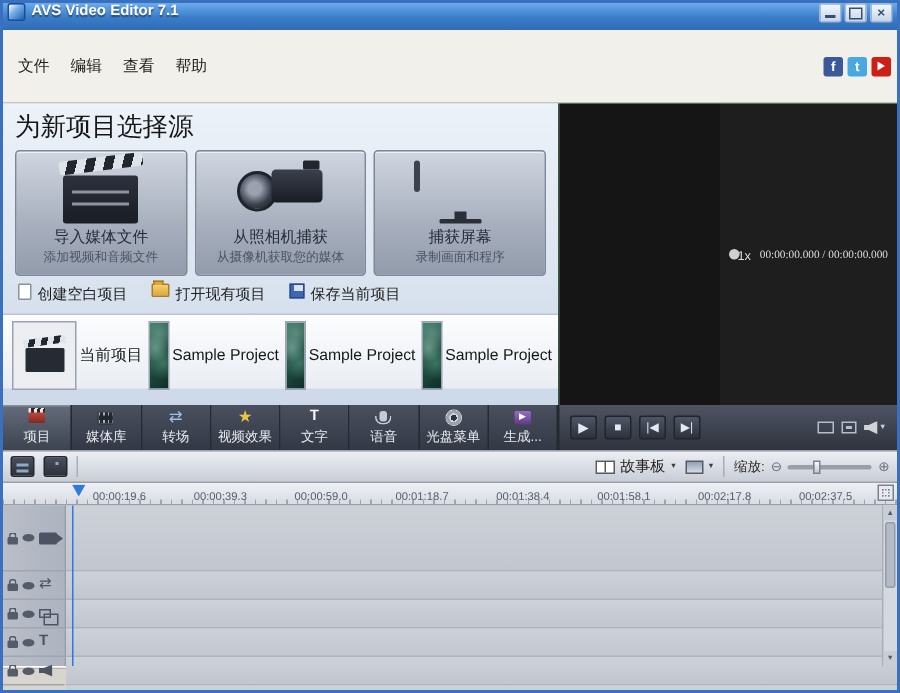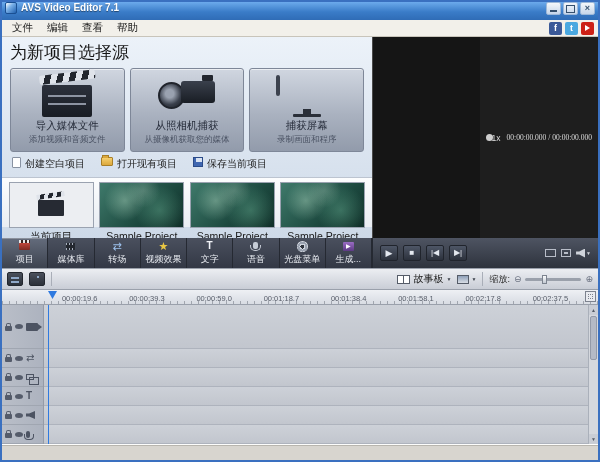--- a/index.html
+++ b/index.html
@@ -11,21 +11,21 @@
   .titlebar{flex:0 0 18px;background:linear-gradient(180deg,#6caaec,#3a7cc8 55%,#2f6cb6);display:flex;padding:0 3px;gap:4px}
   .app-icon{width:12px;height:12px;background:linear-gradient(135deg,#fff,#7ab0e8 40%,#1e5fae);border:1px solid #1a4f92;border-radius:2px}
   .title{color:#fff;font-size:10px;font-weight:bold;text-shadow:0 1px 1px rgba(0,0,0,.45);flex:1;white-space:nowrap}
   .win-controls{display:flex;gap:2px}
   .wc{width:15px;height:13px;border:1px solid #9db8d8;border-radius:2px;background:linear-gradient(180deg,#f4f7fb,#c6d6ea);display:flex;align-items:center;justify-content:center;position:relative}
   .wc-min::after{content:"";width:7px;height:2px;background:#35506e;position:absolute;bottom:2px}
   .wc-max::after{content:"";width:7px;height:6px;border:1px solid #35506e}
   .wc-close .x{font-size:9px;color:#35506e;line-height:1;font-weight:bold}
 
   
-  .menubar{flex:0 0 17px;background:#f2f0ea;border-bottom:1px solid #c8c4ba;display:flex;align-items:center;padding:0 4px;gap:2px}
+  .menubar{flex:0 0 17px;background:#f2f0ea;border-bottom:1px solid #c8c4ba;display:flex;align-items:center;padding:16px 4px;gap:2px}
   .menu-item{font-size:10.5px;color:#222;padding:1px 6px;cursor:default;white-space:nowrap}
   .social{margin-left:auto;display:flex;gap:3px;align-items:center}
   .soc{width:13px;height:13px;border-radius:2px;color:#fff;font-size:9px;font-weight:bold;display:flex;align-items:center;justify-content:center}
   .soc-fb{background:#3b5998}
   .soc-tw{background:#4aa8e0}
   .soc-yt{background:#cc2016}
   .yt-tri{width:0;height:0;border-left:5px solid #fff;border-top:3px solid transparent;border-bottom:3px solid transparent}
 
   
   .main{flex:0 0 201px;display:flex;min-height:0}
@@ -51,21 +51,21 @@
 
   .links{display:flex;align-items:center;gap:16px;height:20px;margin-top:2px;padding-left:2px}
   .link{display:flex;align-items:flex-start;gap:4px;font-size:10px;color:#1e1e1e;cursor:pointer;white-space:nowrap}
   .ic-doc{width:9px;height:11px;background:#fff;border:1px solid #8892a2;border-radius:1px;display:inline-block}
   .ic-folder{width:12px;height:9px;background:linear-gradient(180deg,#f5cf6e,#dca83c);border:1px solid #a87f28;border-radius:1px;position:relative;display:inline-block}
   .ic-folder::before{content:"";position:absolute;top:-3px;left:0;width:5px;height:2px;background:#dca83c;border:1px solid #a87f28;border-bottom:none}
   .ic-save{width:10px;height:10px;background:#3f66b0;border:1px solid #2a4a88;position:relative;display:inline-block}
   .ic-save::before{content:"";position:absolute;left:2px;top:0;width:6px;height:4px;background:#d8e2f2}
 
   .projects{flex:1;margin:3px -8px 0;background:linear-gradient(180deg,#fcfdfe,#e9edf3);border-top:1px solid #bcc4d0;display:flex;gap:4px;padding:4px 6px 0;align-items:flex-start;min-height:0}
-  .proj-card{width:87px;display:flex;flex-direction:column;align-items:center;gap:2px;cursor:pointer}
+  .proj-card{width:87px;display:flex;flex-direction:row;align-items:center;gap:2px;cursor:pointer}
   .thumb{width:85px;height:46px;border:1px solid #9aa2b0;background:#eceef2;display:flex;align-items:center;justify-content:center}
   .thumb-sample{background:radial-gradient(circle at 30% 40%,rgba(190,230,205,.4),transparent 32%),radial-gradient(circle at 72% 62%,rgba(130,210,175,.32),transparent 38%),radial-gradient(circle at 52% 18%,rgba(205,235,215,.28),transparent 30%),linear-gradient(135deg,#3f7a6b,#1d4a40 60%,#0f2e28)}
   .proj-label{font-size:10.5px;color:#181818;white-space:nowrap}
   .clapper-sm{position:relative;width:26px;height:16px;background:#262a33;border-radius:1px;margin-top:5px}
   .clapper-sm::before{content:"";position:absolute;top:-5px;left:-1px;width:28px;height:5px;background:repeating-linear-gradient(110deg,#dfe3ea 0 4px,#22262e 4px 8px);transform:rotate(-8deg);transform-origin:left bottom}
 
   
   .preview{flex:1;background:#22c55e;display:flex;flex-direction:row;border-left:1px solid #4a4a4a;min-width:0}
   .screen{flex:1;background:#151515}
   .pv-controls{flex:0 0 20px;background:#1e1e1e;display:flex;align-items:center;padding:0 6px;gap:6px}

